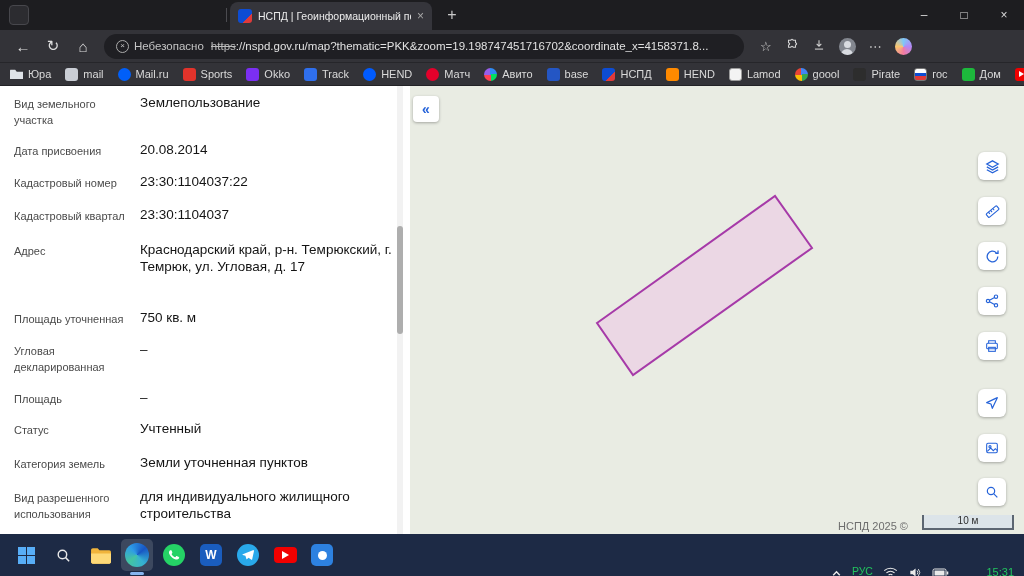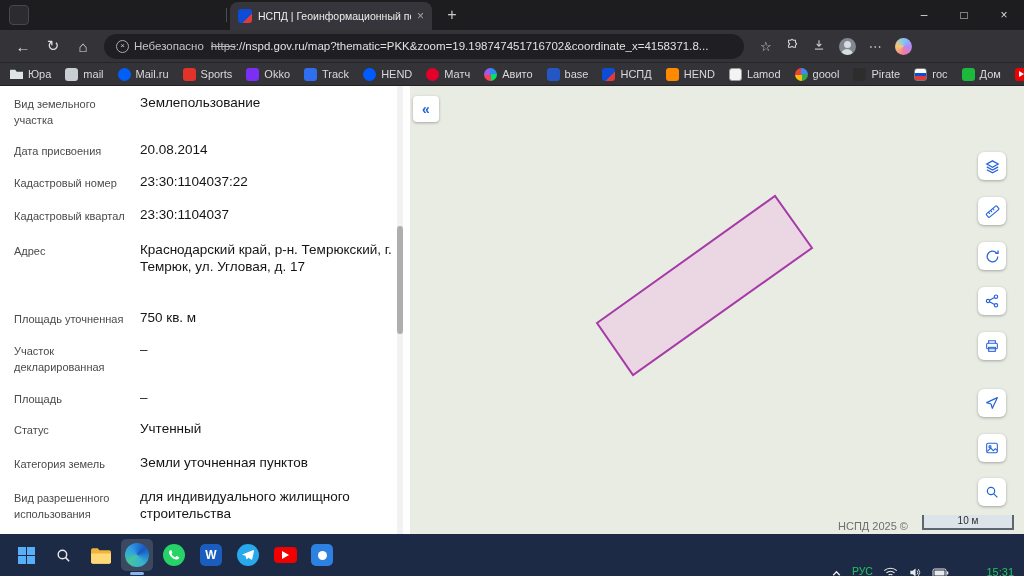--- a/index.html
+++ b/index.html
@@ -279,21 +279,21 @@
     </div>
     <div class="prow r5">
       <div class="plabel">Адрес</div>
       <div class="pvalue">Краснодарский край, р-н. Темрюкский, г. Темрюк, ул. Угловая, д. 17</div>
     </div>
     <div class="prow r6">
       <div class="plabel">Площадь уточненная</div>
       <div class="pvalue">750 кв. м</div>
     </div>
     <div class="prow r7">
-      <div class="plabel">Участок декларированная</div>
+      <div class="plabel">Угловая декларированная</div>
       <div class="pvalue">–</div>
     </div>
     <div class="prow r8">
       <div class="plabel">Площадь</div>
       <div class="pvalue">–</div>
     </div>
     <div class="prow r9">
       <div class="plabel">Статус</div>
       <div class="pvalue">Учтенный</div>
     </div>

